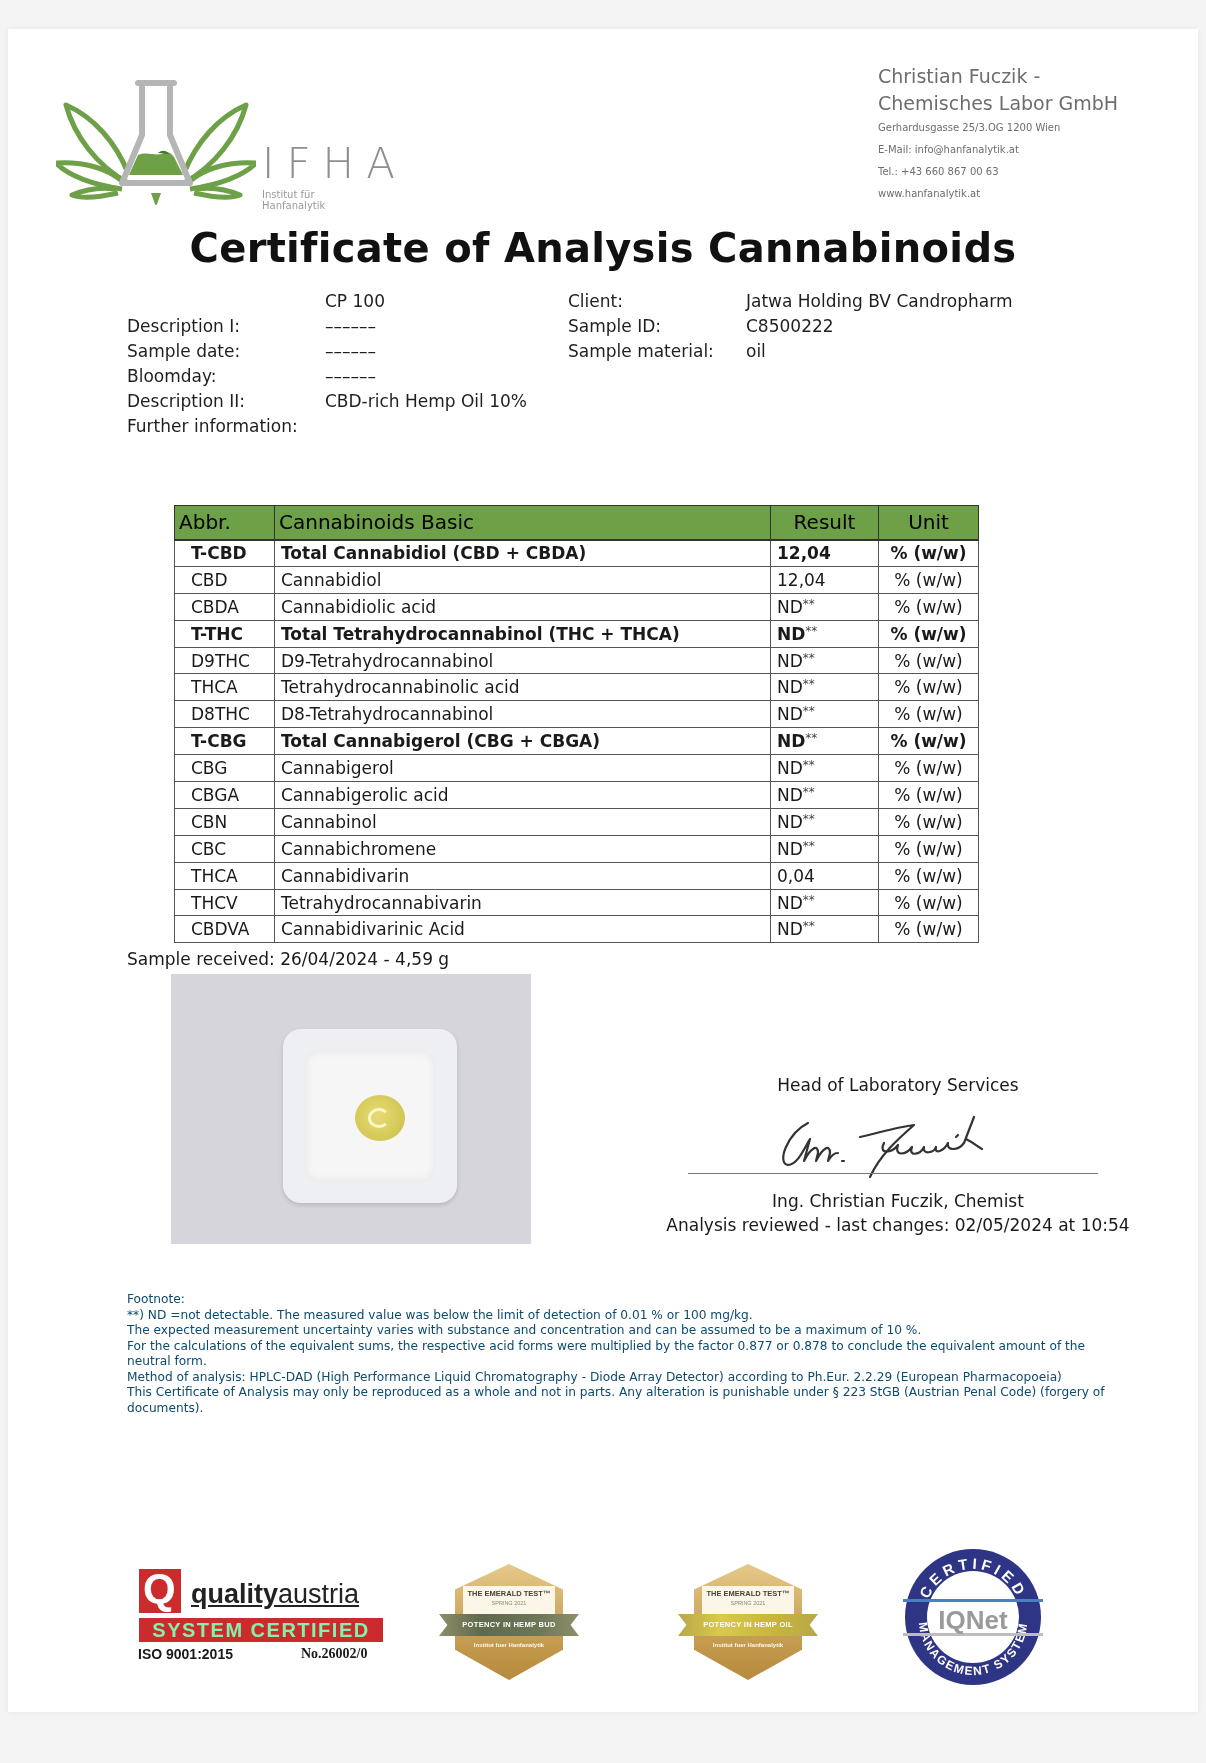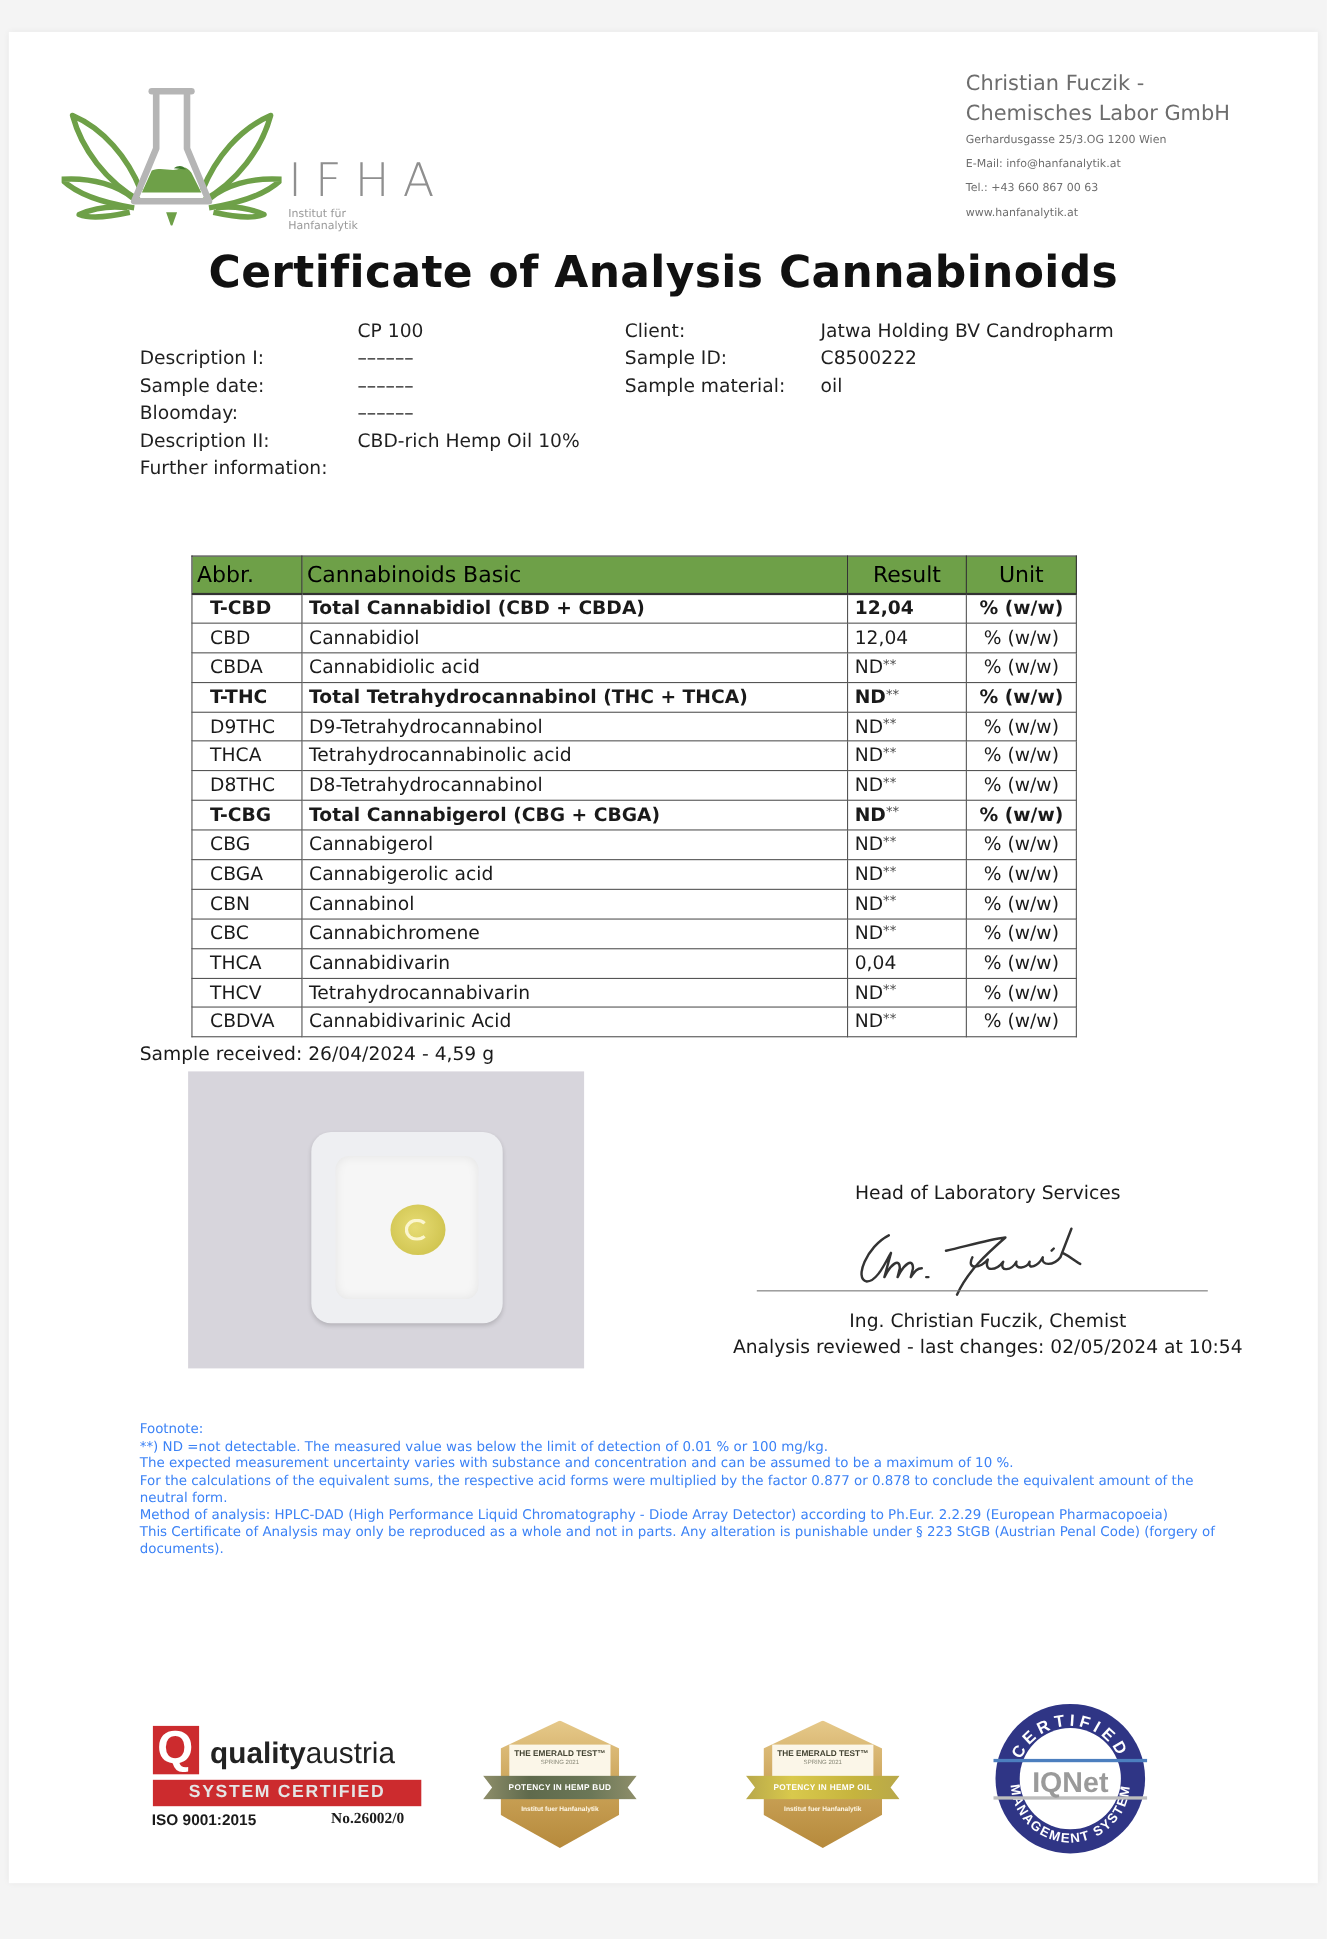--- a/index.html
+++ b/index.html
@@ -55,30 +55,30 @@
       border: 3px solid #fbf6cf; border-right-color: transparent; }
     
     .sig-block { position: absolute; left: 630px; top: 1046px; width: 520px; text-align: center; font-size: 17px; }
     .sig-head { position: absolute; left: 0; width: 520px; top: 0; text-align: center; }
     .sig-svg { position: absolute; left: 130px; top: 28px; }
     .sig-line { position: absolute; left: 50px; top: 98px; width: 410px; height: 1px; background: #777; }
     .sig-name { position: absolute; left: 0; width: 520px; top: 116px; text-align: center; }
     .sig-date { position: absolute; left: -10px; width: 540px; top: 140px; text-align: center; }
     
     .footnote { position: absolute; left: 119px; top: 1263px; width: 1000px; font-size: 12.2px;
-      line-height: 15.5px; color: #3b82f6; }
+      line-height: 15.5px; color: #0c4a6e; }
     
     .qa { position: absolute; left: 125px; top: 1540px; width: 250px; height: 100px; }
     .qa-q { position: absolute; left: 6px; top: 0; width: 42px; height: 44px; background: #cc2b2e; }
     .qa-q span { position: absolute; left: 4px; top: -4px; font-size: 42px; font-weight: bold; color: #fff;
       font-family: "Liberation Sans", sans-serif; }
-    .qa-name { position: absolute; left: 58px; top: 10px; font-size: 27px; font-family: "Liberation Sans", sans-serif; color: #222; }
+    .qa-name { position: absolute; left: 58px; top: 10px; font-size: 27px; font-family: "Liberation Sans", sans-serif; color: #222; text-decoration: underline; }
     .qa-name b { font-weight: bold; }
     .qa-bar { position: absolute; left: 6px; top: 49px; width: 244px; height: 24px; background: #cc2b2e;
-      color: #e5e5e5; font-family: "Liberation Sans", sans-serif; font-weight: bold; font-size: 16px;
+      color: #86efac; font-family: "Liberation Sans", sans-serif; font-weight: bold; font-size: 20px;
       letter-spacing: 1.5px; text-align: center; line-height: 24px; }
     .qa-iso { position: absolute; left: 5px; top: 77px; font-family: "Liberation Sans", sans-serif; font-weight: bold; font-size: 14px; }
     .qa-no { position: absolute; left: 168px; top: 77px; font-family: Liberation Serif, serif; font-weight: bold; font-size: 14px; }
     .badge { position: absolute; top: 1535px; width: 144px; height: 116px; }
     .badge1 { left: 429px; }
     .badge2 { left: 668px; }
     .badge .hex { position: absolute; left: 18px; top: 0; width: 108px; height: 116px;
       clip-path: polygon(50% 0, 100% 22%, 100% 74%, 50% 100%, 0 74%, 0 22%);
       background: linear-gradient(180deg, #e6c98a 0%, #c9a156 55%, #b68a3c 100%); }
     .badge .hex-top { position: absolute; left: 26px; top: 22px; width: 92px; height: 32px; background: #fbf6e8; }

